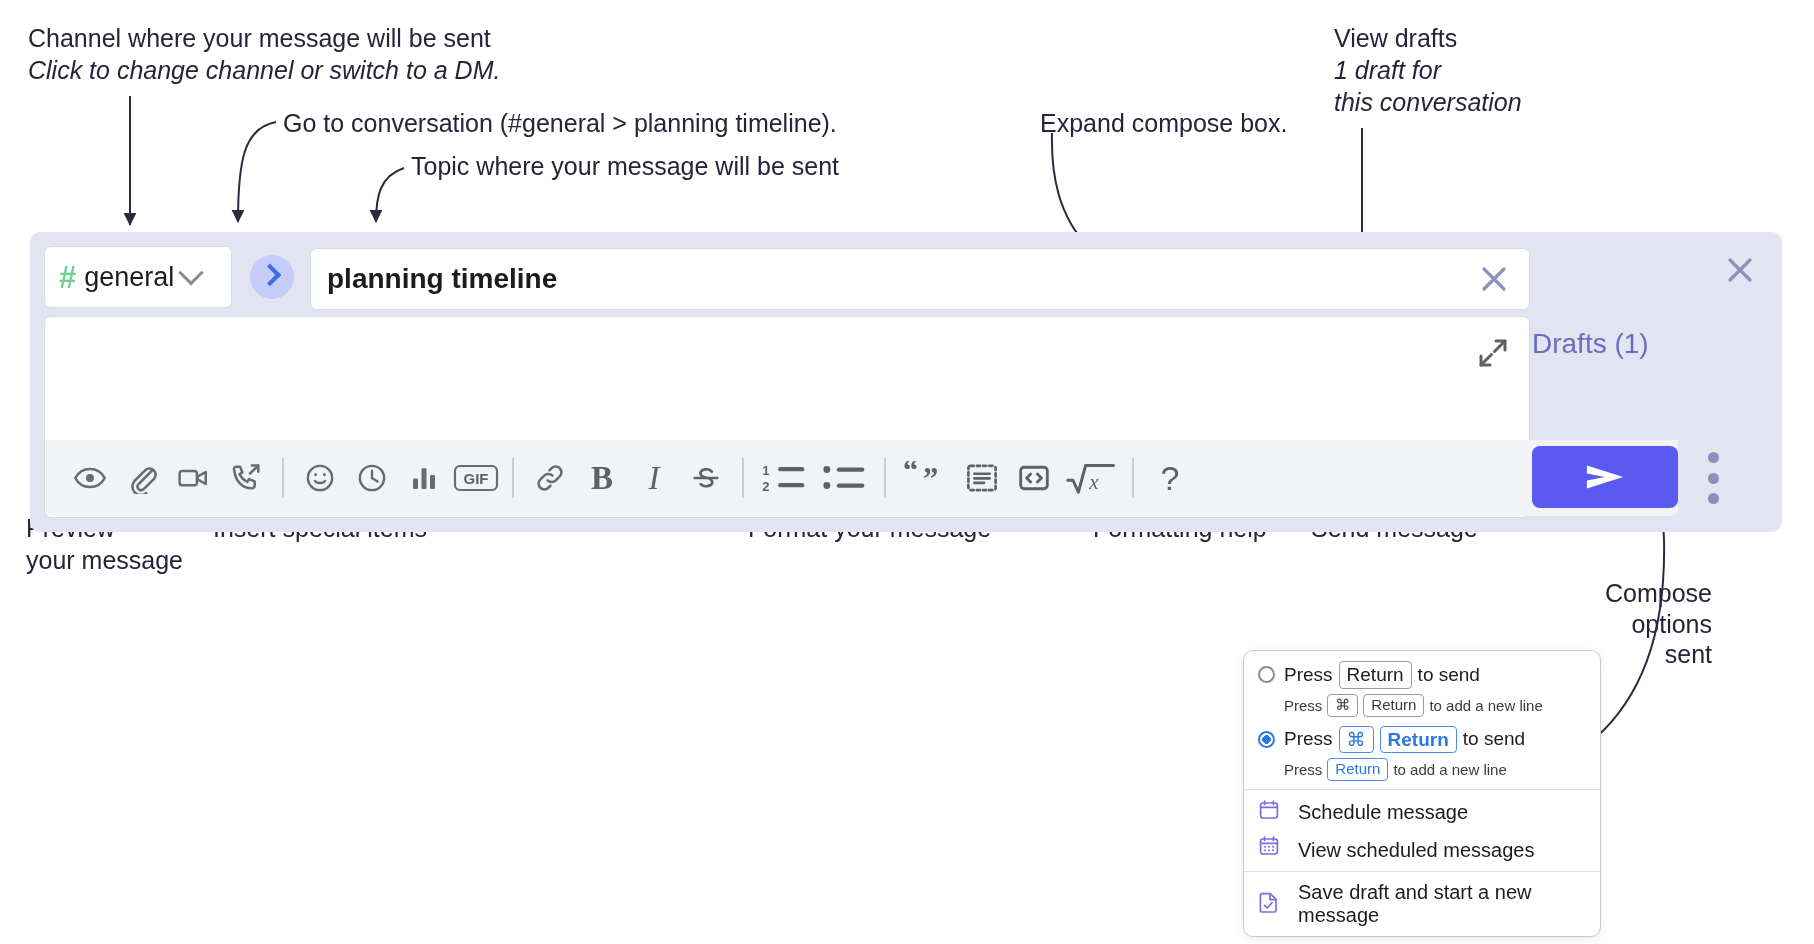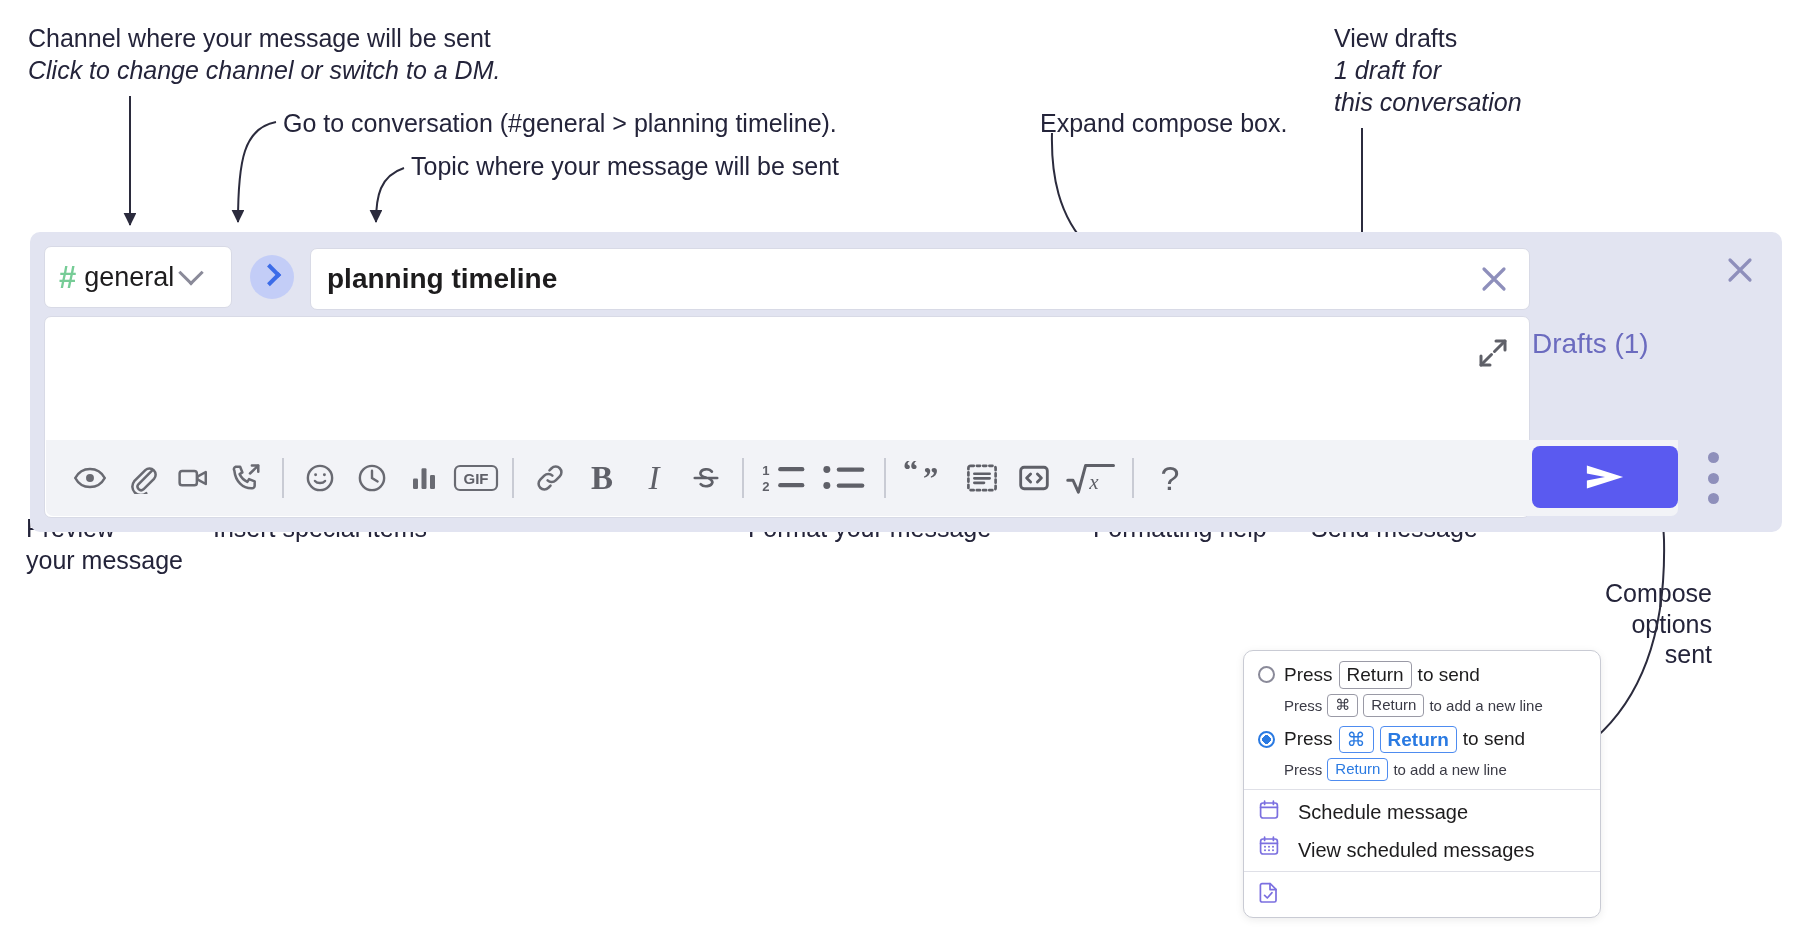--- a/index.html
+++ b/index.html
@@ -473,14 +473,15 @@
   <div class="menu-div"></div>
 
   <div class="menu-item">
     <span class="cal-ico">
       <svg width="22" height="22" viewBox="0 0 22 22" fill="none" stroke="#7b6fe0" stroke-width="1.7" stroke-linecap="round" stroke-linejoin="round">
           <path d="M4 2.6 h8.2 L18 8.4 V19.4 a1.6 1.6 0 0 1 -1.6 1.6 H4 a1.6 1.6 0 0 1 -1.6 -1.6 V4.2 A1.6 1.6 0 0 1 4 2.6 Z"></path>
           <path d="M12 2.6 L12 8.6 L18 8.6"></path>
           <path d="M6.6 14.4 L9.3 17 L14 11.6"></path>
         </svg>
     </span>
+    <span>Save draft and start a new message</span>
   </div>
 </div>
 
 </body></html>

